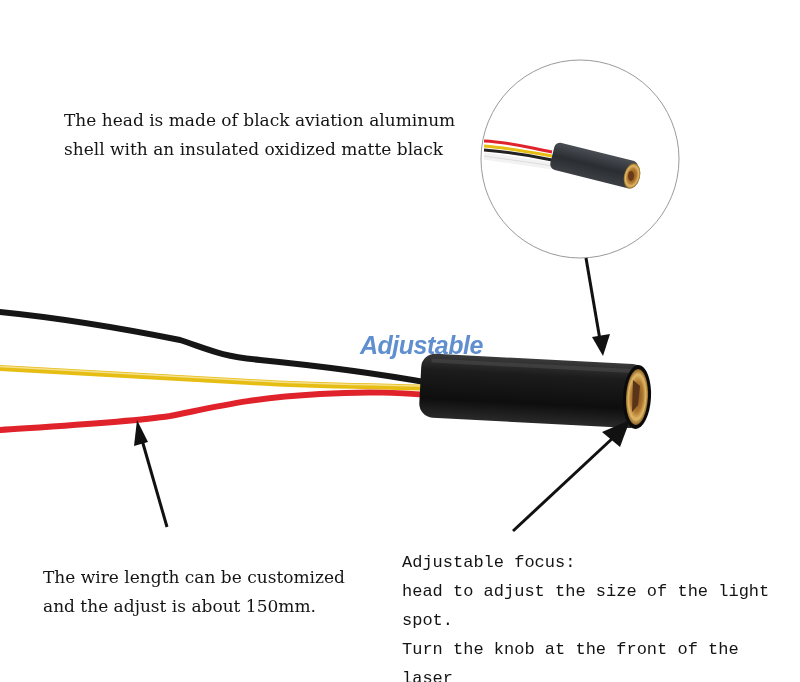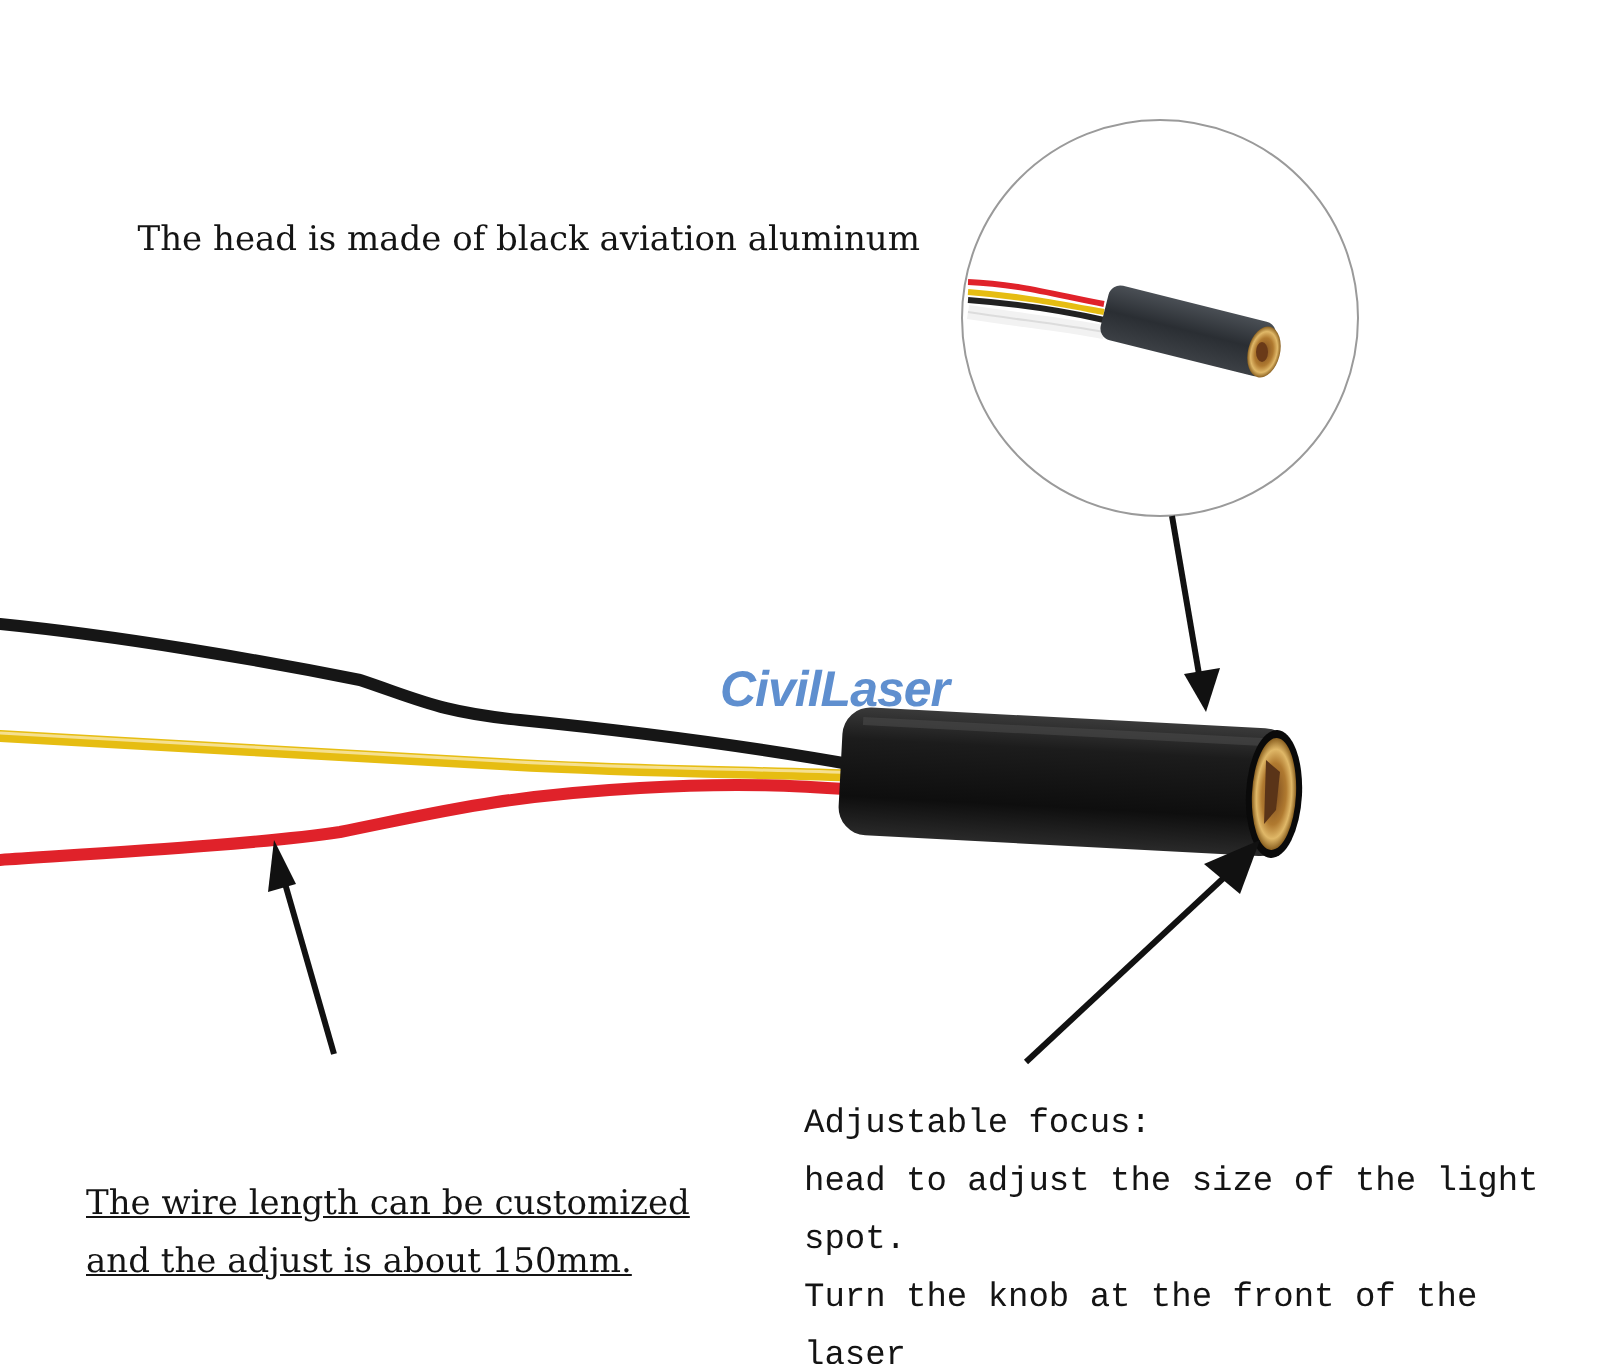--- a/index.html
+++ b/index.html
@@ -1,20 +1,20 @@
 <!DOCTYPE html>
 <html><head>
 <meta charset="utf-8">
 <style>
   html, body { margin: 0; padding: 0; background: #ffffff; }
   #stage { position: relative; width: 800px; height: 682px; overflow: hidden; background: #ffffff;
     font-family: "DejaVu Serif", "Liberation Serif", serif; color: #111; }
   .caption { position: absolute; font-size: 17px; line-height: 29px; color: #141414; }
-  #cap-head { left: 40px; top: 106px; width: 420px; text-align: right; }
-  #cap-wire { left: 43px; top: 588px; width: 330px; text-decoration: underline; }
+  #cap-head { left: 64px; top: 106px; width: 420px; text-align: left; }
+  #cap-wire { left: 43px; top: 563px; width: 330px; }
   #cap-focus { left: 402px; top: 548px; width: 380px; font-family: Liberation Mono, monospace; }
   svg { position: absolute; left: 0; top: 0; }
   .logo { position: absolute; left: 360px; top: 331px; font-family: "Liberation Sans", sans-serif;
     font-weight: bold; font-style: italic; font-size: 25px; color: #5f8fcf; letter-spacing: -0.5px; }
 </style>
 </head>
 <body>
 
 <div id="stage">
 
@@ -73,24 +73,25 @@
     <g fill="#111" stroke="#111">
       <line x1="586" y1="258" x2="600" y2="340" stroke-width="3"></line>
       <polygon points="592,337 610,334 603,356" stroke="none"></polygon>
       <line x1="513" y1="531" x2="615" y2="436" stroke-width="3"></line>
       <polygon points="602,432 630,420 620,447" stroke="none"></polygon>
       <line x1="167" y1="527" x2="142" y2="440" stroke-width="3"></line>
       <polygon points="134,446 148,442 137,420" stroke="none"></polygon>
     </g>
   </svg>
 
-  <div class="logo">CivilLaser</div>
+  <div class="logo">Adjustable</div>
 
   <div class="caption" id="cap-head">
     <div>The head is made of black aviation aluminum</div>
+    <div>shell with an insulated oxidized matte black</div>
   </div>
 
   <div class="caption" id="cap-wire">
     <div>The wire length can be customized</div>
     <div>and the adjust is about 150mm.</div>
   </div>
 
   <div class="caption" id="cap-focus">
     <div>Adjustable focus:</div>
     <div>head to adjust the size of the light spot.</div>

